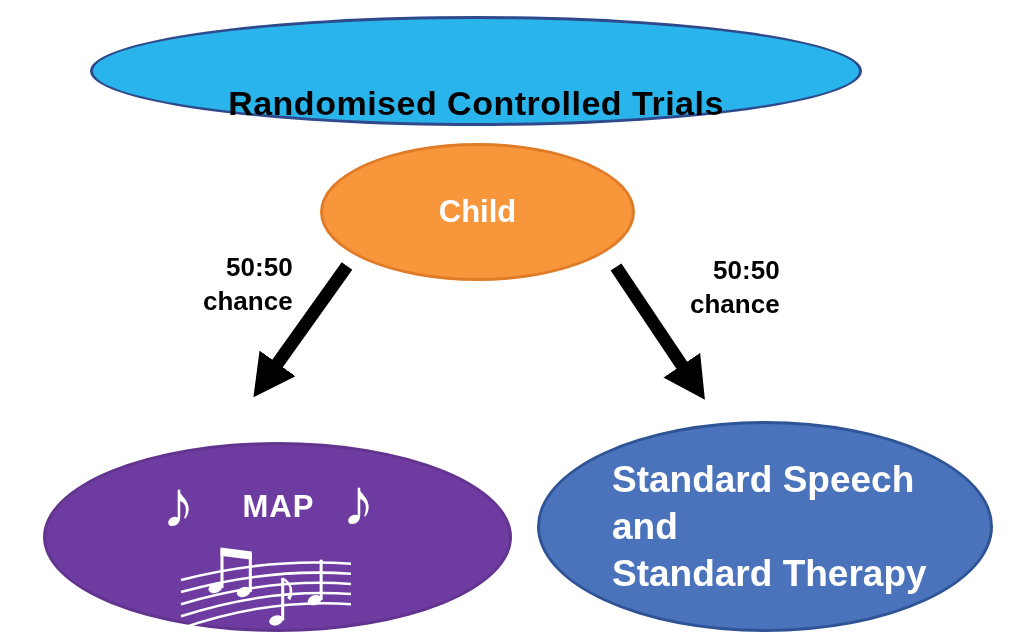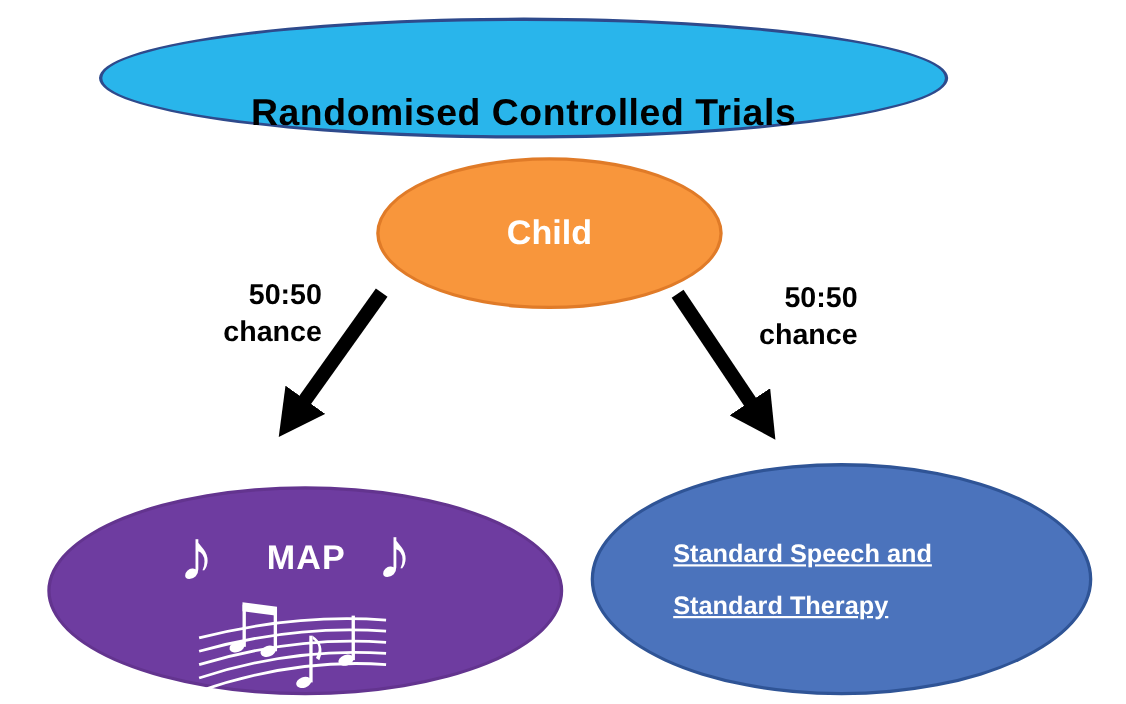--- a/index.html
+++ b/index.html
@@ -24,44 +24,43 @@
     left: 90px; top: 16px;
     width: 772px; height: 110px;
     background: #29B5EB;
     border: 3px solid #2E4A8C;
     color: #000000;
     font-size: 34px;
     letter-spacing: 0.5px;
     align-items: flex-end;
   }
   .node-child {
-    left: 342px; top: 143px;
+    left: 320px; top: 143px;
     width: 315px; height: 138px;
     background: #F8963C;
     border: 3px solid #E07B28;
     color: #ffffff;
     font-size: 31px;
     text-align: right;
   }
   .node-map {
     left: 43px; top: 442px;
     width: 469px; height: 190px;
     background: #6E3CA0;
     border: 3px solid #63348F;
     color: #ffffff;
   }
   .node-slt {
     left: 537px; top: 421px;
     width: 456px; height: 211px;
     background: #4B73BC;
     border: 3px solid #2F5496;
     color: #ffffff;
-    font-size: 23px;
+    font-size: 37px;
     justify-content: flex-start;
-    text-decoration: underline;
   }
   .slt-text {
     padding-left: 72px;
     line-height: 47px;
     text-align: left;
   }
   .arrow-layer {
     position: absolute;
     left: 0; top: 0;
     width: 1024px; height: 640px;

